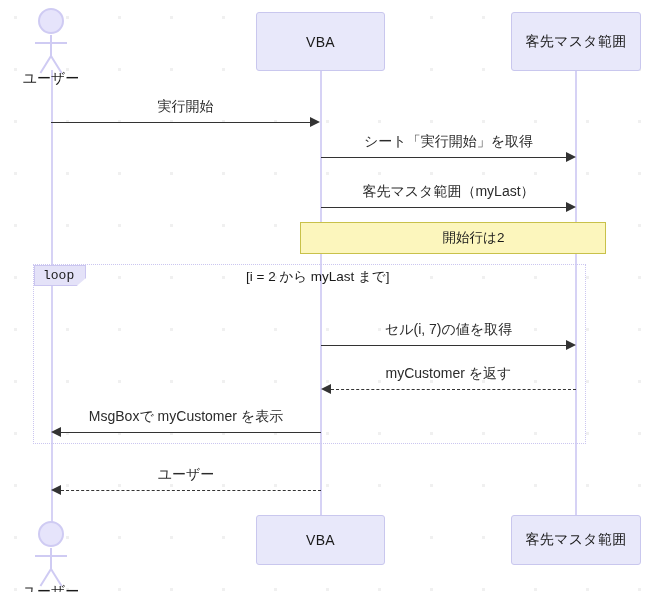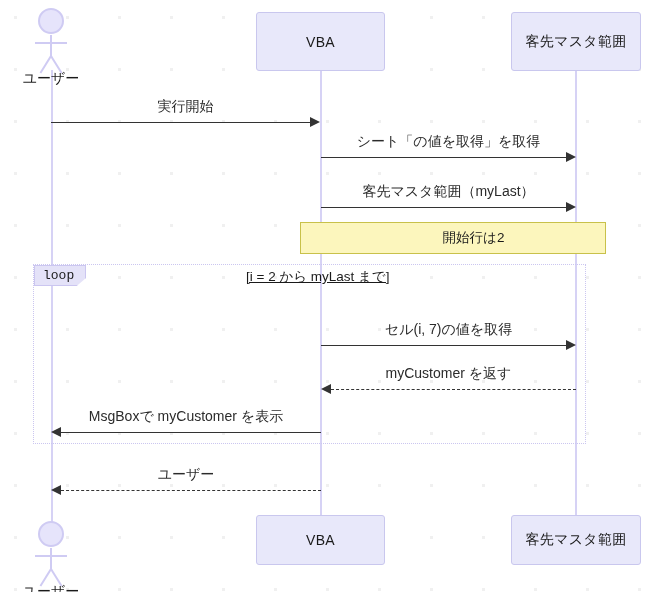--- a/index.html
+++ b/index.html
@@ -159,21 +159,21 @@
 <body>
 
 <div id="canvas">
 
   <div class="lifeline" style="left:51px; top:70px; height:452px;"></div>
   <div class="lifeline" style="left:320px; top:71px; height:444px;"></div>
   <div class="lifeline" style="left:575px; top:71px; height:444px;"></div>
 
   <div class="fragment" style="left:33px; top:264px; width:553px; height:180px;"></div>
   <div class="fragment-tab" style="left:34px; top:265px; width:52px; height:21px;font-family:Liberation Mono, monospace;">loop</div>
-  <div class="fragment-cond" style="left:246px; top:268px;text-decoration:underline;">[i = 2 から myLast まで]</div>
+  <div class="fragment-cond" style="left:246px; top:268px;">[i = 2 から myLast まで]</div>
 
   <div class="actor" style="left:38px; top:8px; width:26px; height:82px;">
     <div class="head"></div>
     <div class="body"></div>
     <div class="arms"></div>
     <div class="leg l"></div>
     <div class="leg r"></div>
     <div class="caption">ユーザー</div>
   </div>
 
@@ -183,21 +183,21 @@
 
   <div class="msg" style="left:51px; top:122px; width:269px;">
     <div class="line" style="width:259px;"></div>
     <div class="head-r" style="left:259px;"></div>
     <div class="label">実行開始</div>
   </div>
 
   <div class="msg" style="left:321px; top:157px; width:255px;">
     <div class="line" style="width:245px;"></div>
     <div class="head-r" style="left:245px;"></div>
-    <div class="label">シート「の値を取得」を取得</div>
+    <div class="label">シート「実行開始」を取得</div>
   </div>
 
   <div class="msg" style="left:321px; top:207px; width:255px;">
     <div class="line" style="width:245px;"></div>
     <div class="head-r" style="left:245px;"></div>
     <div class="label">客先マスタ範囲（myLast）</div>
   </div>
 
   <div class="note" style="left:300px; top:222px; width:306px; height:32px;">開始行は2</div>
 

